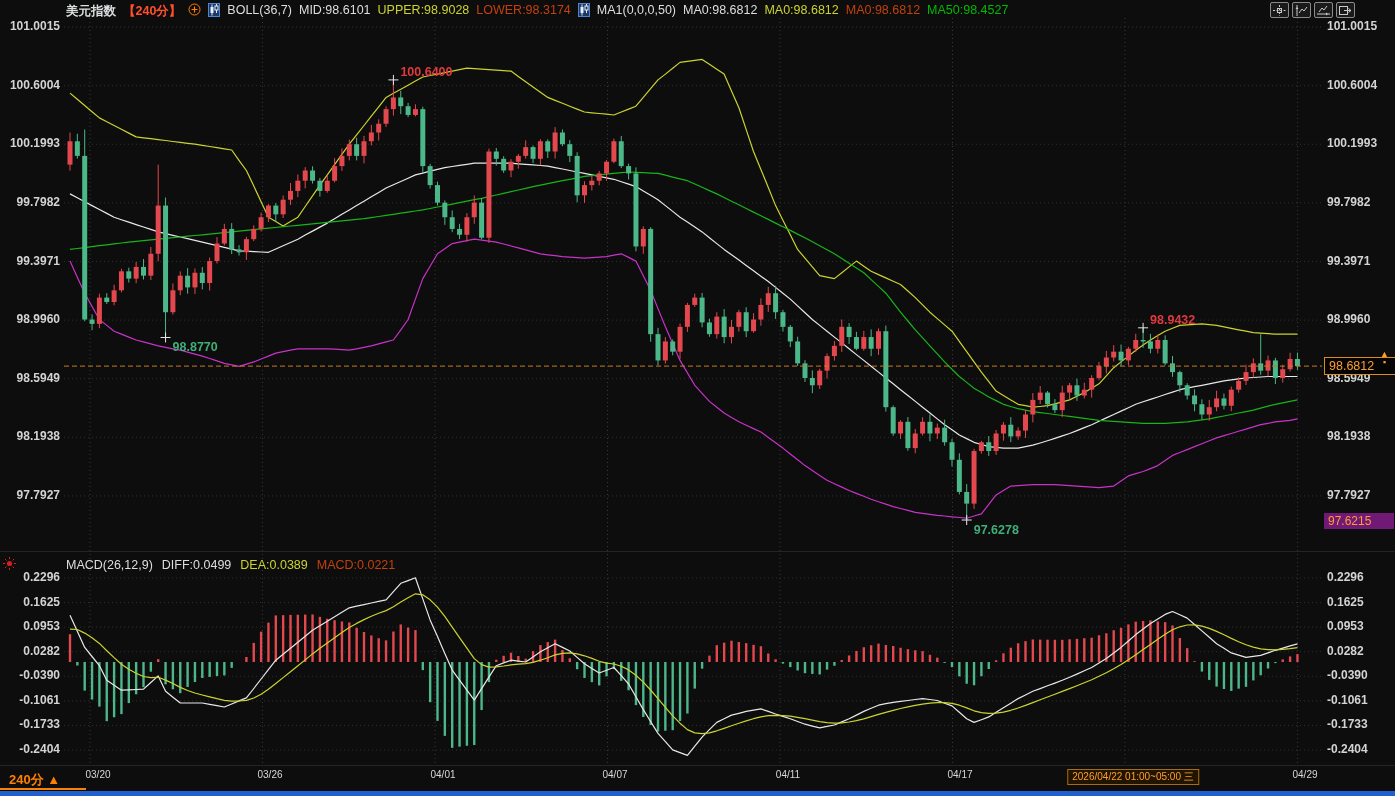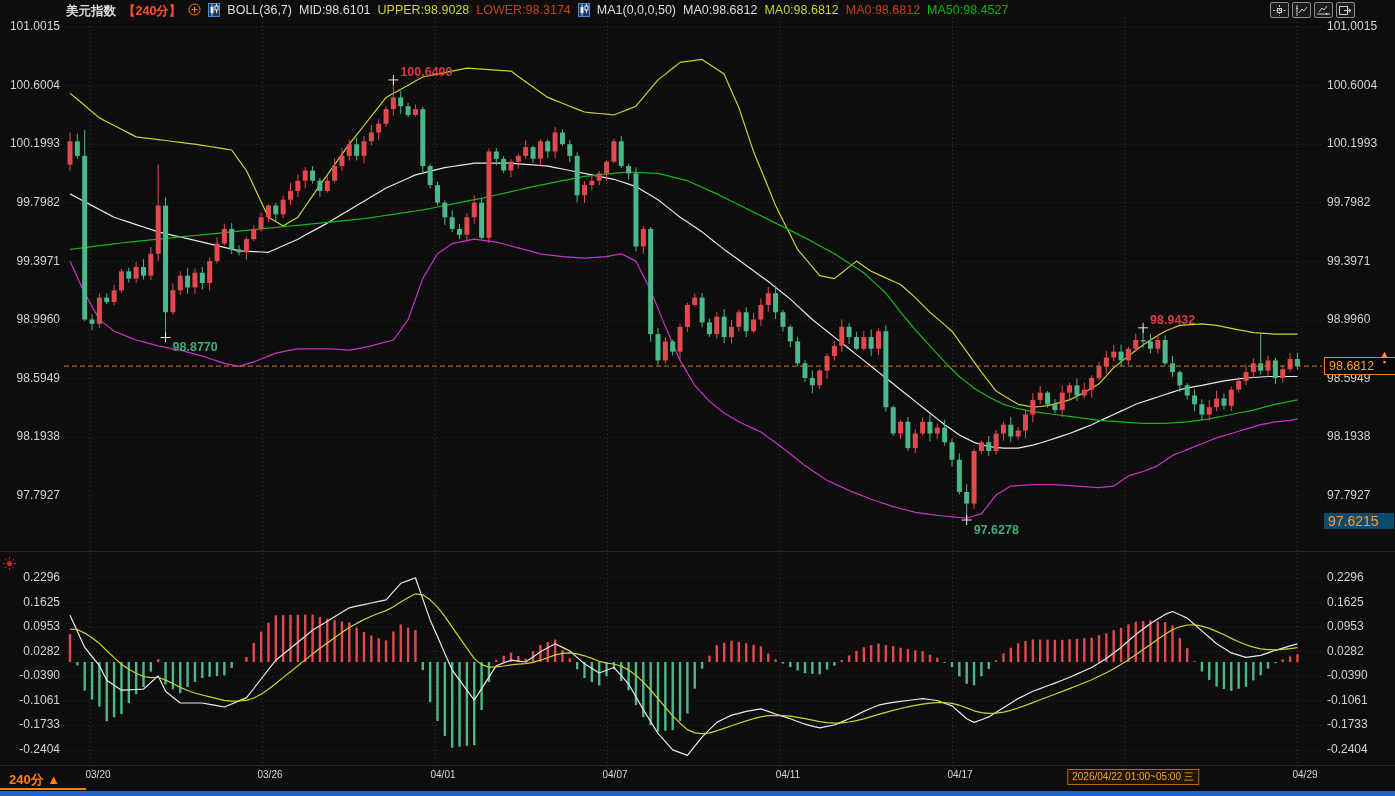--- a/index.html
+++ b/index.html
@@ -10,27 +10,27 @@
        font-size:12.5px;white-space:nowrap;}
   .hdr span{display:inline-block;}
   .c-white{color:#dcdee0;} .c-yel{color:#ccd32f;} .c-mag{color:#c2410c;} .c-grn{color:#00b800;}
   .c-period{color:#ff4f2e;}
   .mini-icon{display:inline-flex;align-items:center;}
   #macd-hdr{position:absolute;top:558px;left:66px;z-index:6;display:flex;gap:9px;font-size:12.5px;white-space:nowrap;}
   #signal-icon{position:absolute;left:2px;top:556px;z-index:6;}
   #tr-icons{position:absolute;top:2px;right:40px;z-index:7;display:flex;gap:3px;}
   .tool{width:17px;height:14px;border:1px solid #8a8a8a;border-radius:2px;background:#1a1a1a;
         display:flex;align-items:center;justify-content:center;}
-  .axis-label{position:absolute;z-index:4;font-size:12px;color:#d2d3d5;line-height:13px;}
+  .axis-label{position:absolute;z-index:4;font-size:12px;color:#d2d3d5;line-height:13px;font-weight:bold;}
   .date-label{position:absolute;z-index:4;font-size:10px;color:#d8d8d8;top:769px;transform:translateX(-50%);white-space:nowrap;}
   .date-label.hl{color:#ff9d2e;background:#221500;border:1px solid #a86c14;padding:0 4px;line-height:14px;}
   #price-box{position:absolute;left:1324px;width:66px;height:16px;z-index:8;border:1px solid #e08a1e;
        background:#050505;color:#ff9d2e;font-size:12.5px;line-height:16px;padding-left:4px;}
-  #low-box{position:absolute;left:1324px;width:66px;height:16px;z-index:8;background:#0c4a6e;
-       color:#ff9a3d;font-size:14px;line-height:16px;padding-left:4px;}
+  #low-box{position:absolute;left:1324px;width:66px;height:16px;z-index:8;background:#701a75;
+       color:#ff9a3d;font-size:12px;line-height:16px;padding-left:4px;}
   #px-arrow{position:absolute;left:1380px;z-index:9;color:#ff9d2e;font-size:9px;line-height:8px;text-align:center;}
   #watermark{position:absolute;right:4px;top:735px;z-index:3;font-size:38px;letter-spacing:1px;
        color:rgba(200,200,200,0.55);pointer-events:none;}
   #footer-period{position:absolute;left:9px;top:771px;z-index:6;color:#ff8000;font-size:13px;font-weight:700;}
   #footer-underline{position:absolute;left:0;top:788px;width:86px;height:2px;background:#ff8000;z-index:6;}
   #bottom-bar{position:absolute;left:0;top:791px;width:1395px;height:5px;z-index:6;}
   .divider{position:absolute;left:0;width:1395px;height:1px;background:#242424;z-index:2;}
 </style>
 </head>
 <body>
@@ -651,20 +651,26 @@
 
   <div id="signal-icon">
     <svg width="15" height="15">
       <circle cx="7.5" cy="7.5" r="2.6" fill="#cc2222"></circle>
       <g stroke="#cc2222" stroke-width="1">
         <path d="M7.5 1v2.2M7.5 11.8V14M1 7.5h2.2M11.8 7.5H14M3 3l1.5 1.5M10.5 10.5L12 12M12 3l-1.5 1.5M4.5 10.5L3 12"></path>
       </g>
     </svg>
   </div>
 
+  <div id="macd-hdr">
+    <span class="c-white">MACD(26,12,9)</span>
+    <span class="c-white">DIFF:0.0499</span>
+    <span class="c-yel">DEA:0.0389</span>
+    <span class="c-mag">MACD:0.0221</span>
+  </div>
 
   <div id="labels">
       <span class="axis-label" style="right: 1335px; top: 20.0864px;">101.0015</span>
       <span class="axis-label" style="left: 1327px; top: 20.0864px;">101.0015</span>
       <span class="axis-label" style="right: 1335px; top: 78.6916px;">100.6004</span>
       <span class="axis-label" style="left: 1327px; top: 78.6916px;">100.6004</span>
       <span class="axis-label" style="right: 1335px; top: 137.297px;">100.1993</span>
       <span class="axis-label" style="left: 1327px; top: 137.297px;">100.1993</span>
       <span class="axis-label" style="right: 1335px; top: 195.902px;">99.7982</span>
       <span class="axis-label" style="left: 1327px; top: 195.902px;">99.7982</span>

